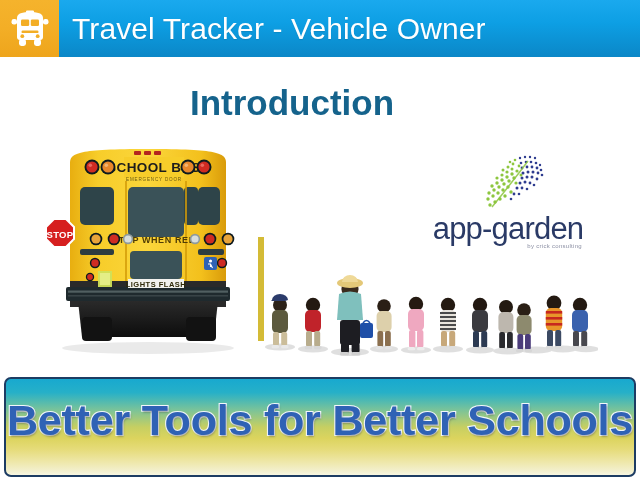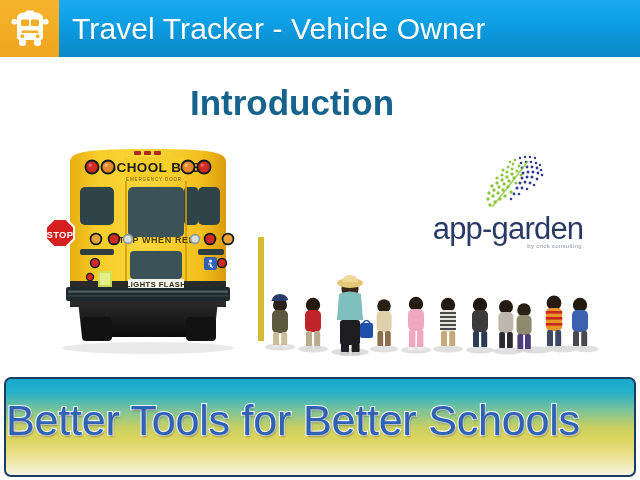--- a/index.html
+++ b/index.html
@@ -136,22 +136,23 @@
         #e6dc7c 74%,
         #eee7a8 86%,
         #f3f0cf 96%,
         #f7f6e2 100%);
     overflow: hidden;
   }
   #banner-text {
     position: absolute;
     left: 0; top: 17px;
     width: 100%;
+    text-align: center;
     font-size: 43px;
-    font-weight: normal;
+    font-weight: bold;
     color: #2f62b5;
     letter-spacing: -0.2px;
     white-space: nowrap;
     -webkit-text-stroke: 2.2px #f2f7fb;
     paint-order: stroke fill;
     text-shadow: 1px 2px 2px rgba(60,60,60,0.35);
   }
 </style>
 </head>
 <body>

